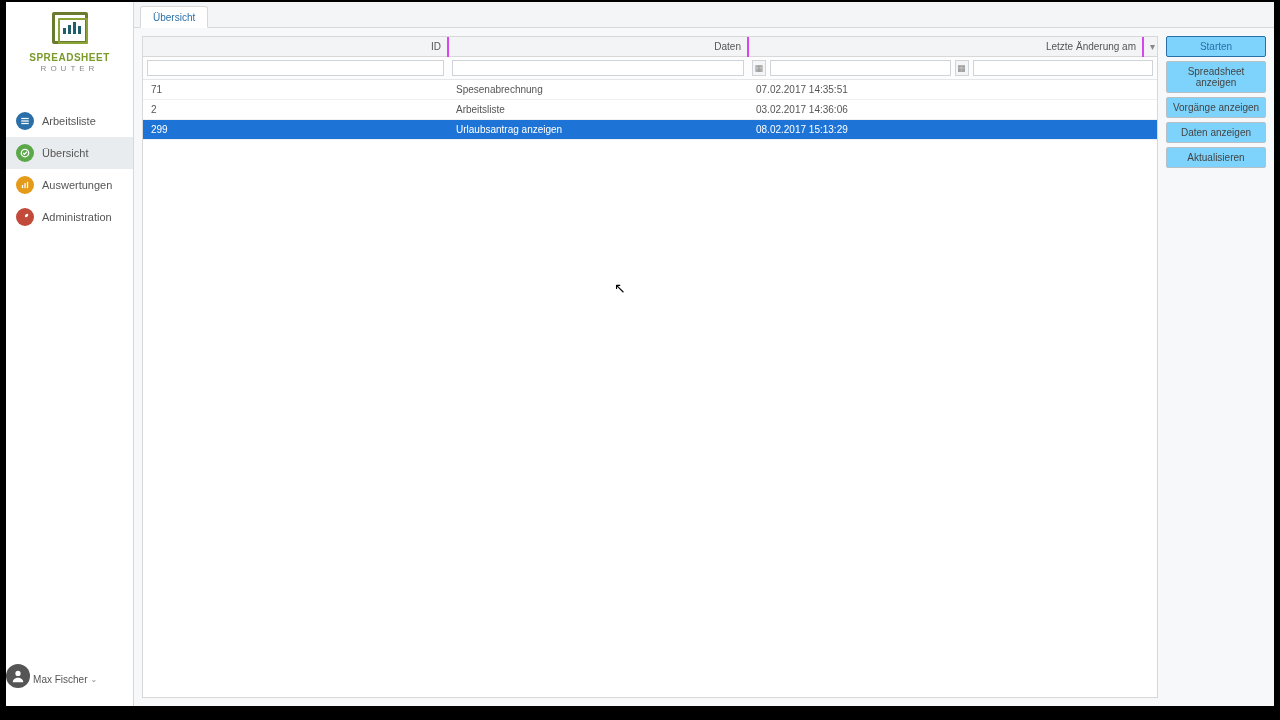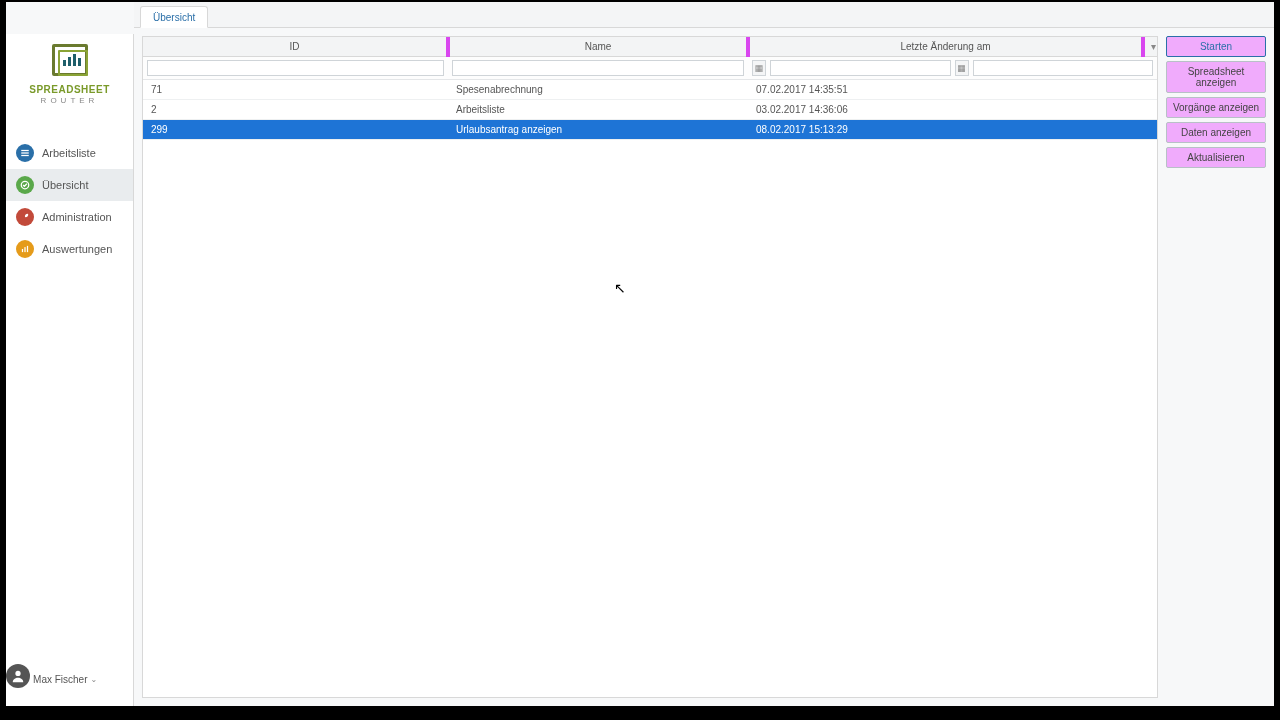--- a/index.html
+++ b/index.html
@@ -1,18 +1,18 @@
 <!DOCTYPE html>
 <html><head>
 <meta charset="utf-8">
 <style>
 * { box-sizing: border-box; margin: 0; padding: 0; }
 body { font-family: Arial, Helvetica, sans-serif; font-size: 11px; background: #000; width: 1280px; height: 720px; overflow: hidden; position: relative; }
 .app-frame { position: absolute; left: 6px; top: 2px; width: 1268px; height: 704px; background: #f7f8f9; display: flex; }
-.sidebar { width: 128px; background: #fff; border-right: 1px solid #d8d8d8; display: flex; flex-direction: column; margin-top: 32px; }
+.sidebar { width: 128px; background: #fff; border-right: 1px solid #d8d8d8; display: flex; flex-direction: column; }
 .logo-area { padding: 10px 6px 14px 6px; text-align: center; }
 .logo-box { display: inline-block; border: 3px solid #6a7a2f; border-radius: 2px; width: 36px; height: 32px; position: relative; margin-bottom: 6px; }
 .logo-box::after { content: ''; position: absolute; left: 3px; top: 3px; width: 26px; height: 22px; border: 2px solid #8aa336; border-radius: 1px; }
 .logo-bars { position: absolute; left: 8px; bottom: 7px; display: flex; gap: 2px; align-items: flex-end; }
 .logo-bars span { width: 3px; background: #1f5f6b; display: inline-block; }
 .logo-bars span:nth-child(1){height:6px}.logo-bars span:nth-child(2){height:9px}.logo-bars span:nth-child(3){height:12px}.logo-bars span:nth-child(4){height:8px}
 .logo-text { font-size: 10px; font-weight: bold; letter-spacing: 0.5px; color: #7a9a2a; }
 .logo-sub { font-size: 8px; letter-spacing: 4px; color: #888; margin-top: 1px; }
 .nav { margin-top: 18px; display: flex; flex-direction: column; }
 .nav-item { display: flex; align-items: center; gap: 8px; padding: 7px 10px; cursor: pointer; color: #555; text-align: right; }
@@ -29,25 +29,25 @@
 .user-row { color: #555; font-size: 10px; display: inline-flex; align-items: center; gap: 3px; cursor: pointer; }
 .chev { font-size: 8px; color: #888; }
 
 .main { flex: 1; display: flex; flex-direction: column; }
 .tabbar { height: 26px; border-bottom: 1px solid #d8d8d8; display: flex; align-items: flex-end; padding-left: 6px; background: #f4f5f6; }
 .tab { padding: 5px 12px 4px 12px; font-size: 10px; color: #2a6fa8; border: 1px solid #d8d8d8; border-bottom: 1px solid #fff; background: #fff; border-radius: 3px 3px 0 0; position: relative; top: 1px; cursor: pointer; }
 
 .content-row { flex: 1; display: flex; padding: 8px 8px 8px 8px; gap: 8px; }
 .grid-wrap { flex: 1; border: 1px solid #d8d8d8; background: #fff; display: flex; flex-direction: column; min-height: 0; }
 .actions { width: 100px; display: flex; flex-direction: column; gap: 4px; }
-.btn { background: #f0abfc; border: 1px solid #b8c0c7; font-size: 10px; color: #444; padding: 4px 0; cursor: pointer; border-radius: 2px; }
+.btn { background: #7dd3fc; border: 1px solid #b8c0c7; font-size: 10px; color: #444; padding: 4px 0; cursor: pointer; border-radius: 2px; }
 .btn.primary { border-color: #2a6fa8; color: #2a6fa8; }
 
 table { width: 100%; border-collapse: collapse; table-layout: fixed; }
-thead th { background: #f3f4f5; border-bottom: 1px solid #d8d8d8; border-right: 4px solid #d946ef; text-align: center; font-weight: normal; color: #555; font-size: 10px; padding: 4px 6px; }
+thead th { background: #f3f4f5; border-bottom: 1px solid #d8d8d8; border-right: 2px solid #d946ef; text-align: right; font-weight: normal; color: #555; font-size: 10px; padding: 4px 6px; }
 thead th:last-child { border-right: none; }
 .col-id { width: 305px; } .col-name { width: 300px; } .col-date { width: auto; }
 .filter-row td { border-bottom: 1px solid #e4e6e8; padding: 3px 4px; background: #fdfdfd; }
 .filter-input { width: 100%; height: 16px; border: 1px solid #cfd4d8; background: #fff; font-size: 10px; padding: 0 3px; }
 .date-filter { display: flex; gap: 4px; }
 .date-filter .filter-input { flex: 1; }
 .cal-icon { width: 14px; height: 16px; border: 1px solid #cfd4d8; background: #f4f5f6; display: inline-flex; align-items: center; justify-content: center; color: #888; font-size: 9px; cursor: pointer; }
 tbody tr { border-bottom: 1px solid #eef0f1; cursor: pointer; }
 tbody td { padding: 4px 8px; color: #555; font-size: 10px; }
 tbody tr.selected { background: #1e74d6; }
@@ -89,36 +89,36 @@
       <div class="nav-item active">
         <span class="nav-icon ic-green">
           <svg viewBox="0 0 16 16">
               <circle cx="8" cy="8" r="6" fill="none" stroke="#fff" stroke-width="2"></circle>
               <path d="M5 8l2 2 4-4" fill="none" stroke="#fff" stroke-width="2"></path>
             </svg>
         </span>
         <span>Übersicht</span>
       </div>
       <div class="nav-item">
-        <span class="nav-icon ic-red">
-          <svg viewBox="0 0 16 16">
-              <path d="M13 3a4 4 0 0 1-5 5L3 13l0 0 5-5a4 4 0 0 1 5-5z"></path>
-            </svg>
-        </span>
-        <span>Administration</span>
-      </div>
-      <div class="nav-item">
         <span class="nav-icon ic-orange">
           <svg viewBox="0 0 16 16">
               <rect x="3" y="8" width="2" height="5"></rect>
               <rect x="7" y="5" width="2" height="8"></rect>
               <rect x="11" y="3" width="2" height="10"></rect>
             </svg>
         </span>
         <span>Auswertungen</span>
+      </div>
+      <div class="nav-item">
+        <span class="nav-icon ic-red">
+          <svg viewBox="0 0 16 16">
+              <path d="M13 3a4 4 0 0 1-5 5L3 13l0 0 5-5a4 4 0 0 1 5-5z"></path>
+            </svg>
+        </span>
+        <span>Administration</span>
       </div>
     </nav>
 
     <div class="sidebar-footer">
       <div class="avatar">
         <svg viewBox="0 0 16 16">
             <circle cx="8" cy="5" r="3"></circle>
             <path d="M2 15c0-3 3-5 6-5s6 2 6 5z"></path>
           </svg>
       </div>
@@ -139,21 +139,21 @@
         <table>
           <colgroup>
               <col class="col-id">
               <col class="col-name">
               <col class="col-date">
               <col style="width:14px">
             </colgroup>
           <thead>
             <tr>
               <th>ID</th>
-              <th>Name</th>
+              <th>Daten</th>
               <th>Letzte Änderung am</th>
               <th class="th-opt">▾</th>
             </tr>
             <tr class="filter-row">
               <td><input class="filter-input" style=""></td>
               <td><input class="filter-input" style=""></td>
               <td colspan="2">
                 <div class="date-filter">
                   <span class="cal-icon">▦</span>
                   <input class="filter-input" style="">

